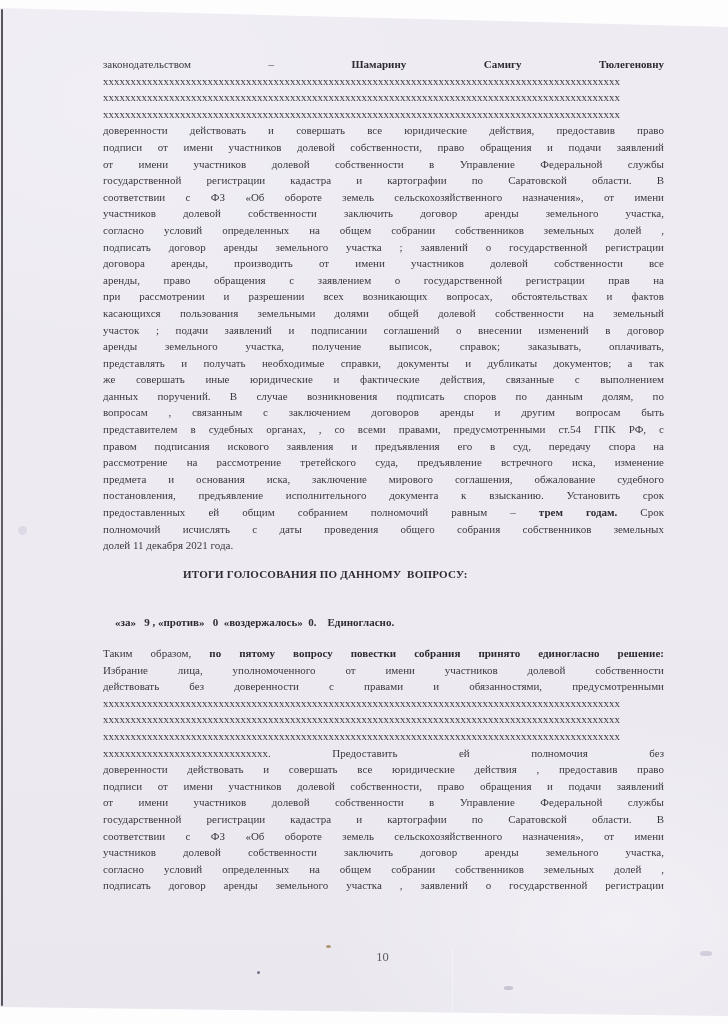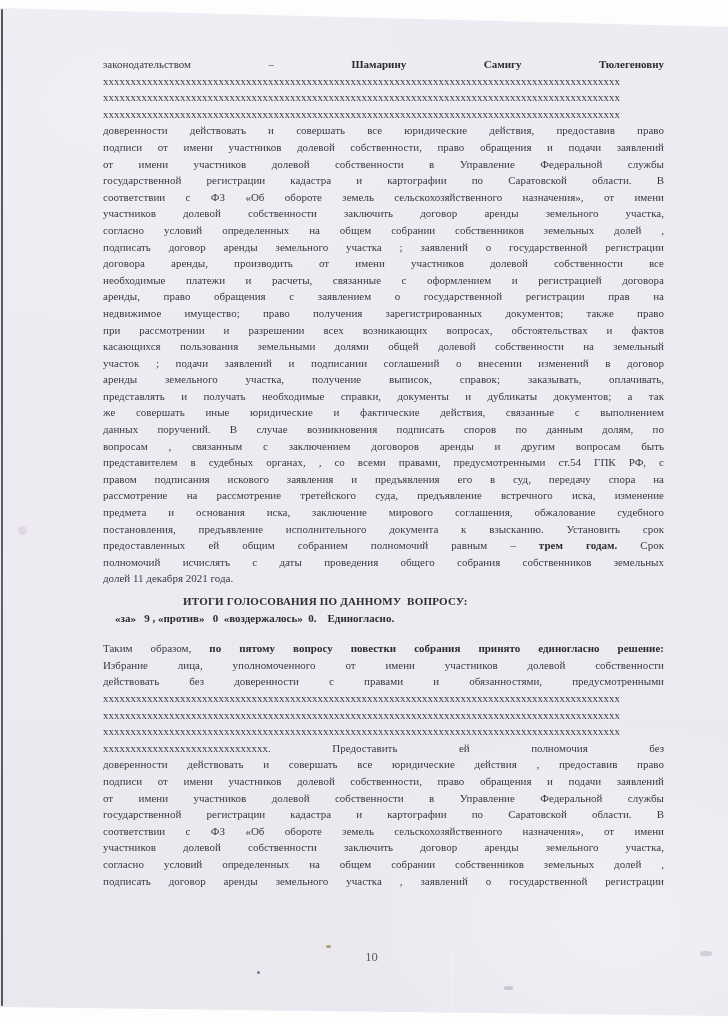--- a/index.html
+++ b/index.html
@@ -35,30 +35,30 @@
     font-size:11px;line-height:16.6px;
   }
   .line{
     white-space:nowrap;overflow:hidden;
     text-align:justify;text-align-last:justify;text-justify:inter-word;
   }
   .line.body-end{text-align-last:left;}
   .line.heading{
     white-space:pre;text-align:left;text-align-last:left;
     font-weight:bold;color:var(--ink-bold);
-    padding-left:80px;margin-top:6px;letter-spacing:.2px;
+    padding-left:80px;margin-top:12px;letter-spacing:.2px;
   }
   .line.votes{
     white-space:pre;text-align:left;text-align-last:left;
     font-weight:bold;color:var(--ink-bold);
-    padding-left:12px;margin-bottom:14px;
+    padding-left:12px;margin-bottom:14px;margin-top:32px;
   }
   .b{font-weight:bold;color:var(--ink-bold);}
   .page-number{
-    position:absolute;left:91px;top:950px;width:561px;
+    position:absolute;left:102px;top:950px;width:561px;
     text-align:center;font-size:12.5px;color:var(--pagenum);
   }
   .speck{position:absolute;border-radius:50%;}
   .speck-1{left:326px;top:945px;width:5px;height:3px;background:#9d7f58;opacity:.8;}
   .speck-2{left:257px;top:971px;width:3px;height:3px;background:#4f4a66;opacity:.75;}
   .speck-3{left:504px;top:986px;width:9px;height:4px;background:#c9c4d2;border-radius:40%;}
   .speck-4{left:700px;top:951px;width:12px;height:5px;background:#d3cedb;border-radius:40%;}
   .speck-5{left:18px;top:526px;width:9px;height:9px;background:#ded9e5;}
   .seam{position:absolute;left:452px;top:948px;width:1px;height:66px;background:#f4f2f8;opacity:.9;}
 </style>
@@ -75,23 +75,21 @@
     <div class="line body"><span>xxxxxxxxxxxxxxxxxxxxxxxxxxxxxxxxxxxxxxxxxxxxxxxxxxxxxxxxxxxxxxxxxxxxxxxxxxxxxxxxxxxxxxxxxxxxxx</span></div>
     <div class="line body"><span>доверенности действовать и совершать все юридические действия, предоставив право</span></div>
     <div class="line body"><span>подписи от имени участников долевой собственности, право обращения и подачи заявлений</span></div>
     <div class="line body"><span>от имени участников долевой собственности в Управление Федеральной службы</span></div>
     <div class="line body"><span>государственной регистрации кадастра и картографии по Саратовской области. В</span></div>
     <div class="line body"><span>соответствии с ФЗ «Об обороте земель сельскохозяйственного назначения», от имени</span></div>
     <div class="line body"><span>участников долевой собственности заключить договор аренды земельного участка,</span></div>
     <div class="line body"><span>согласно условий определенных на общем собрании собственников земельных долей ,</span></div>
     <div class="line body"><span>подписать договор аренды земельного участка ; заявлений о государственной регистрации</span></div>
     <div class="line body"><span>договора аренды, производить от имени участников долевой собственности все</span></div>
-    <div class="line body"><span>необходимые платежи и расчеты, связанные с оформлением и регистрацией договора</span></div>
     <div class="line body"><span>аренды, право обращения с заявлением о государственной регистрации прав на</span></div>
-    <div class="line body"><span>недвижимое имущество; право получения зарегистрированных документов; также право</span></div>
     <div class="line body"><span>при рассмотрении и разрешении всех возникающих вопросах, обстоятельствах и фактов</span></div>
     <div class="line body"><span>касающихся пользования земельными долями общей долевой собственности на земельный</span></div>
     <div class="line body"><span>участок ; подачи заявлений и подписании соглашений о внесении изменений в договор</span></div>
     <div class="line body"><span>аренды земельного участка, получение выписок, справок; заказывать, оплачивать,</span></div>
     <div class="line body"><span>представлять и получать необходимые справки, документы и дубликаты документов; а так</span></div>
     <div class="line body"><span>же совершать иные юридические и фактические действия, связанные с выполнением</span></div>
     <div class="line body"><span>данных поручений. В случае возникновения подписать споров по данным долям, по</span></div>
     <div class="line body"><span>вопросам , связанным с заключением договоров аренды и другим вопросам быть</span></div>
     <div class="line body"><span>представителем в судебных органах, , со всеми правами, предусмотренными ст.54 ГПК РФ, с</span></div>
     <div class="line body"><span>правом подписания искового заявления и предъявления его в суд, передачу спора на</span></div>

